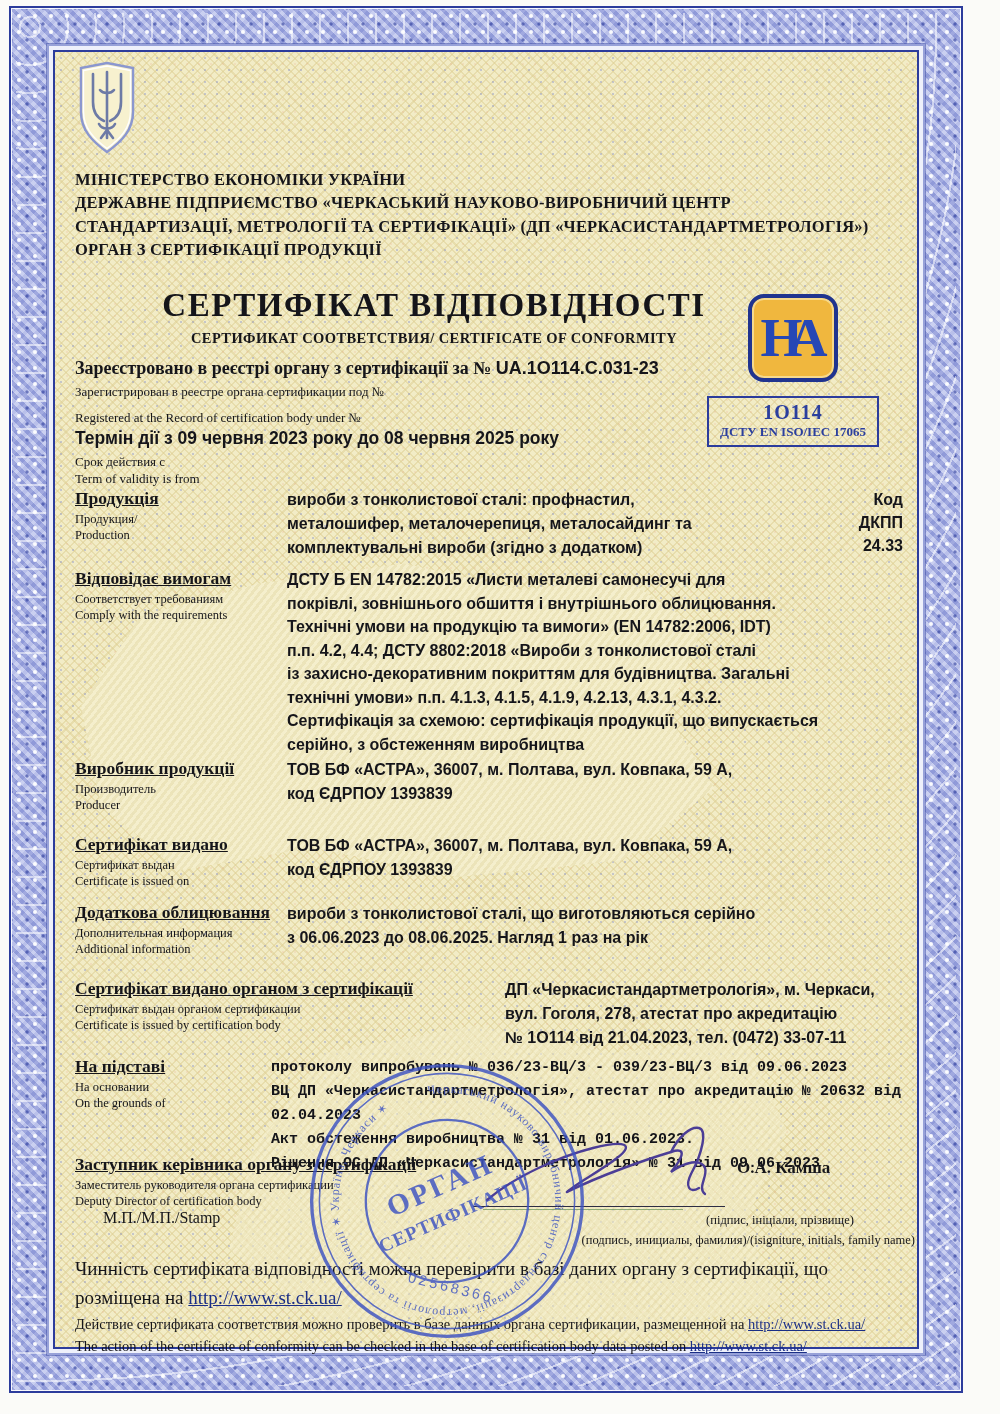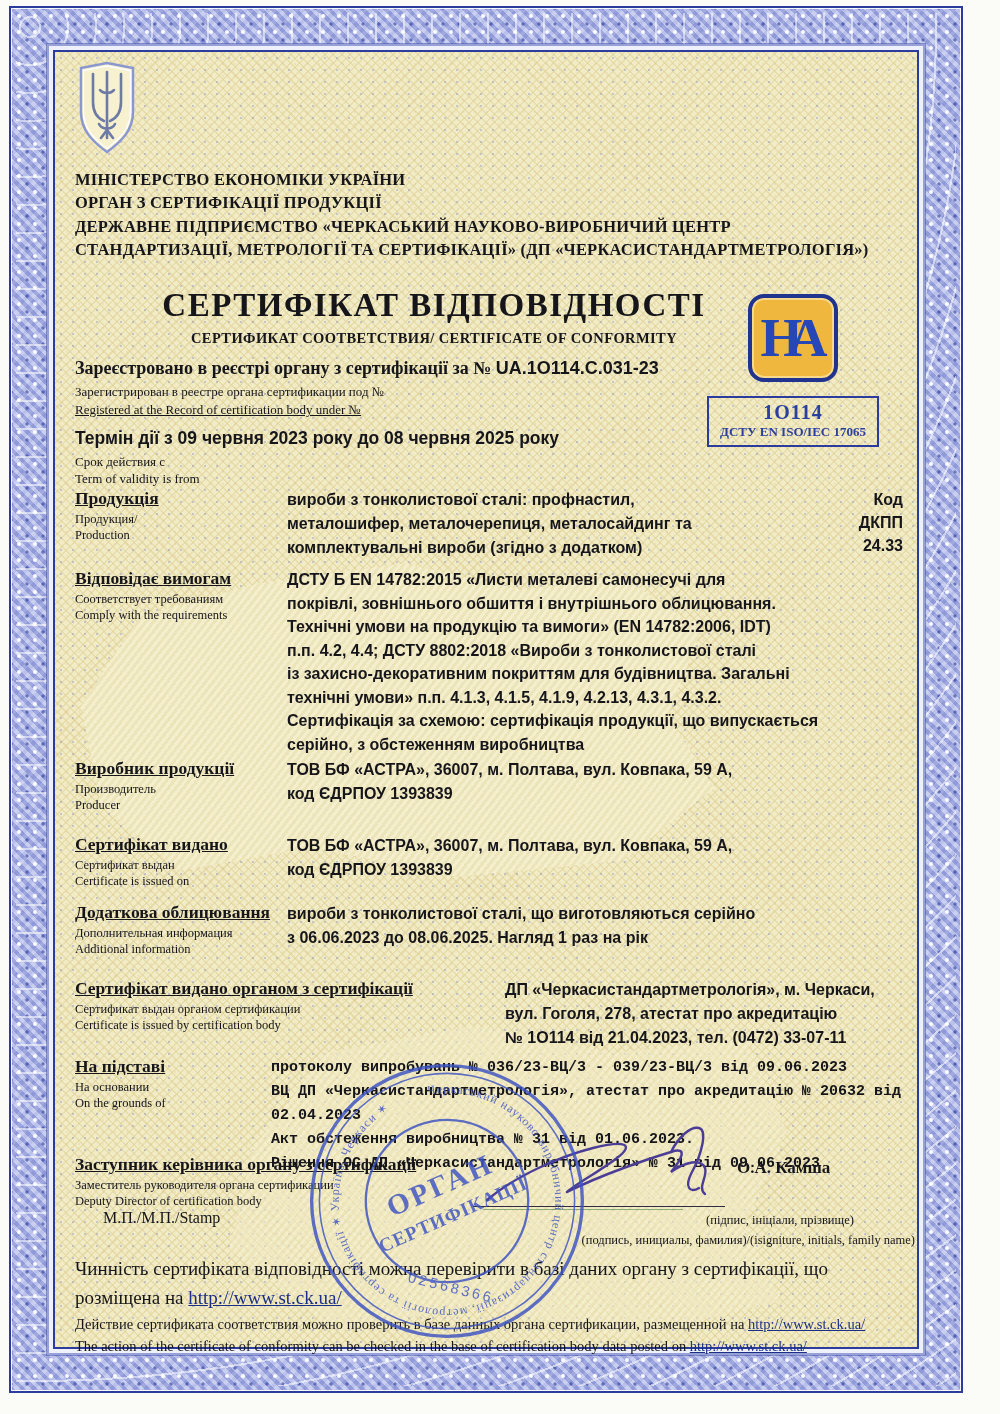--- a/index.html
+++ b/index.html
@@ -125,23 +125,23 @@
               <path d="M46 14 V42 C46 52 42 58 35 61"></path>
               <path d="M32 12 V64"></path>
               <path d="M25 30 C28 34 36 34 39 30"></path>
               <path d="M24 64 C27 70 37 70 40 64"></path>
               <path d="M32 64 V78"></path>
               <path d="M26 78 L32 70 L38 78"></path>
             </g>
           </svg>
         </span>
         <div class="ministry pre">МІНІСТЕРСТВО ЕКОНОМІКИ УКРАЇНИ</div>
-        <div class="ministry pre" style="margin-top:0;">ОРГАН З СЕРТИФІКАЦІЇ ПРОДУКЦІЇ</div>
         <div class="ministry pre" style="margin-top:0;">ДЕРЖАВНЕ ПІДПРИЄМСТВО «ЧЕРКАСЬКИЙ НАУКОВО-ВИРОБНИЧИЙ ЦЕНТР
 СТАНДАРТИЗАЦІЇ, МЕТРОЛОГІЇ ТА СЕРТИФІКАЦІЇ» (ДП «ЧЕРКАСИСТАНДАРТМЕТРОЛОГІЯ»)</div>
+        <div class="ministry pre" style="margin-top:0;">ОРГАН З СЕРТИФІКАЦІЇ ПРОДУКЦІЇ</div>
       </div>
 
       <div class="sec-title">
         <div class="title-main">СЕРТИФІКАТ ВІДПОВІДНОСТІ</div>
         <div class="title-sub">СЕРТИФИКАТ СООТВЕТСТВИЯ/ CERTIFICATE OF CONFORMITY</div>
       </div>
 
       <div class="sec-accred">
         <div class="accred-badge">
           <span class="accred-mono">НА</span>
@@ -150,21 +150,21 @@
           <div class="accred-num">1О114</div>
           <div class="accred-std">ДСТУ EN ISO/ІЕС 17065</div>
         </div>
       </div>
 
       <div class="sec-reg">
         <div>
           <span class="reg-main">Зареєстровано в реєстрі органу з сертифікації за № </span><span class="reg-num">UA.1О114.С.031-23</span>
         </div>
         <div class="reg-sub">Зарегистрирован в реестре органа сертификации под №</div>
-        <div class="reg-sub" style="margin-top:0;text-decoration:underline;">Registered at the Record of certification body under №</div>
+        <div class="reg-sub" style="margin-top:8px;">Registered at the Record of certification body under №</div>
       </div>
 
       <div class="sec-term">
         <div class="term-main">Термін дії з 09 червня 2023 року  до  08 червня 2025 року</div>
         <div class="term-sub">Срок действия с</div>
         <div class="term-sub" style="margin-top:0;">Term of validity is from</div>
       </div>
 
       <div class="row row-production">
         <div class="lblcol">

